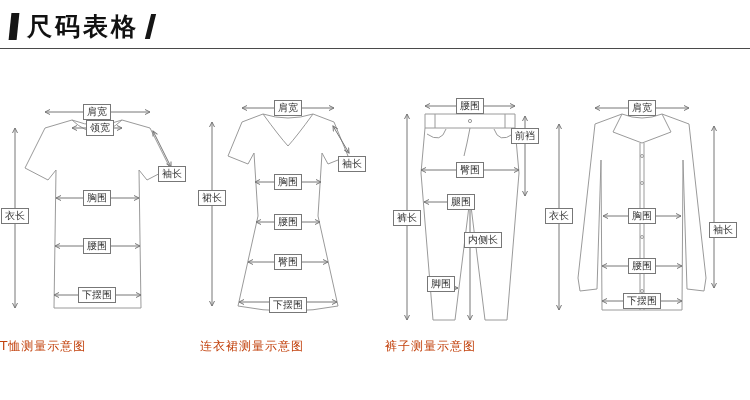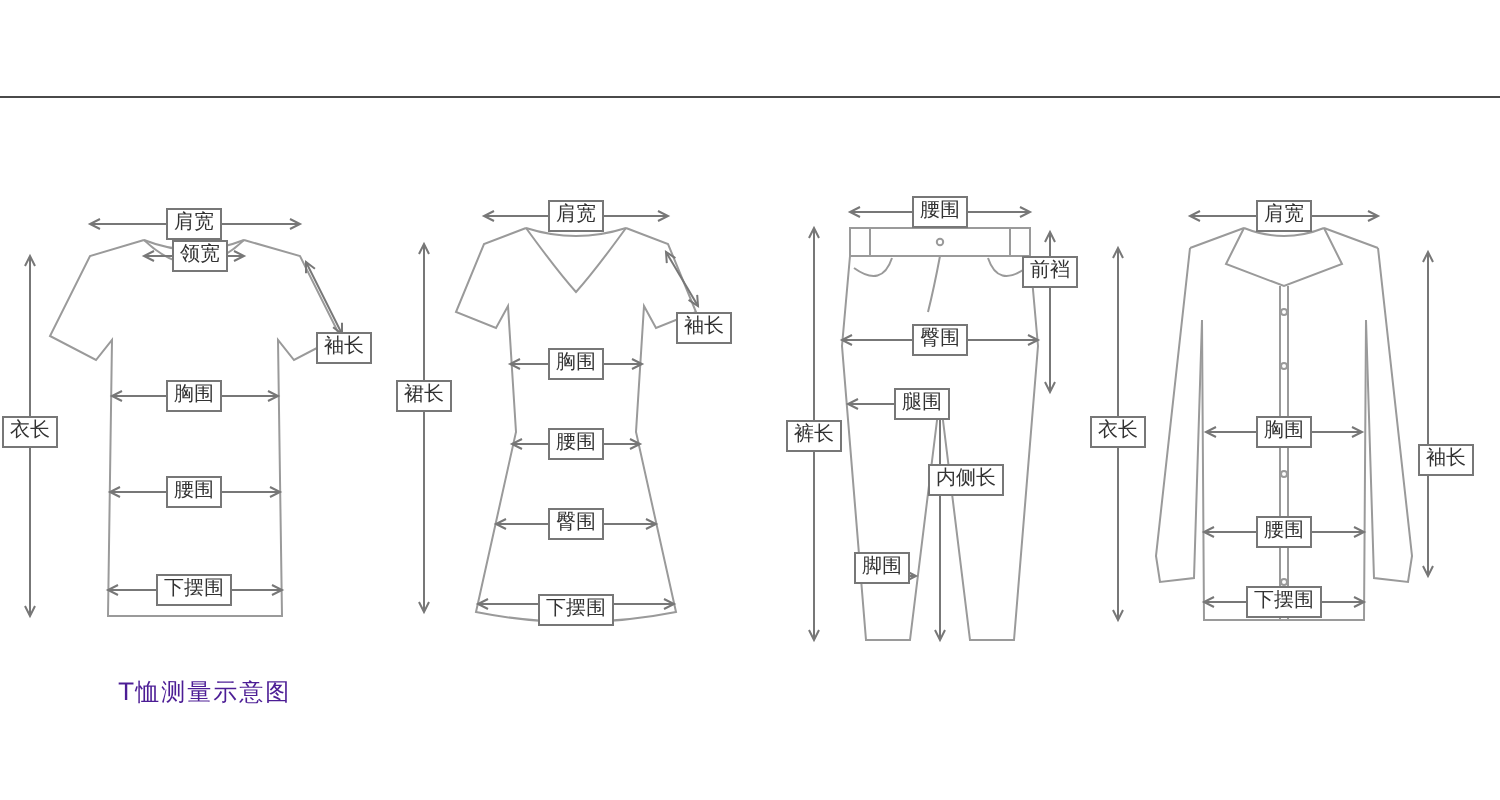--- a/index.html
+++ b/index.html
@@ -11,28 +11,33 @@
   .hbar.left{width:8px;height:27px;transform:skewX(-6deg)}
   .hbar.right{width:5px;height:25px;transform:skewX(-14deg)}
   .htitle{font-family:"DejaVu Serif","Liberation Serif",serif;font-size:25px;font-weight:bold;color:#111;margin:0 9px;letter-spacing:3px;line-height:1}
   .rule{position:absolute;left:0;top:48px;width:750px;border-top:1px solid #4a4a4a}
   .diagram{position:absolute}
   .diagram svg{display:block;position:absolute;left:0;top:0}
   .g{stroke:#9a9a9a;stroke-width:1;fill:none}
   .m{stroke:#777;stroke-width:1;fill:none}
   .lbl{position:absolute;transform:translate(-50%,-50%);font-size:10px;line-height:1;
        padding:2px 3px;border:1px solid #777;background:#fff;color:#333;white-space:nowrap}
-  .caption{position:absolute;top:240px;left:0;width:100%;text-align:center;
-           font-size:12px;color:#4c1d95;letter-spacing:1px}
+  .caption{position:absolute;top:240px;left:0;width:100%;text-align:left;
+           font-size:12px;color:#c2410c;letter-spacing:1px}
 </style>
 </head>
 <body>
 
 <div class="page">
 
+  <div class="header">
+    <span class="hbar left"></span>
+    <h1 class="htitle">尺码表格</h1>
+    <span class="hbar right"></span>
+  </div>
   <div class="rule"></div>
 
   <div class="diagram" style="left:0px;top:98px;width:205px;height:260px">
     <svg width="205" height="235" viewBox="0 0 205 235">
       <defs>
         <marker id="ar1" markerWidth="8" markerHeight="8" refX="5.5" refY="3" orient="auto-start-reverse" markerUnits="userSpaceOnUse">
           <path d="M0.5,0.5 L5.5,3 L0.5,5.5" fill="none" stroke="#777" stroke-width="1"></path>
         </marker>
       </defs>
       <path class="g" d="M72,22 L45,30 L25,70 L48,82 L56,72 L54,210 L141,210 L139,72 L147,82 L170,70 L150,30 L122,22"></path>
@@ -74,20 +79,21 @@
       <line class="m" x1="48" y1="164" x2="128" y2="164" marker-start="url(#ar2)" marker-end="url(#ar2)"></line>
       <line class="m" x1="39" y1="204" x2="137" y2="204" marker-start="url(#ar2)" marker-end="url(#ar2)"></line>
     </svg>
     <div class="lbl" style="left:88px;top:10px">肩宽</div>
     <div class="lbl" style="left:152px;top:66px">袖长</div>
     <div class="lbl" style="left:88px;top:84px">胸围</div>
     <div class="lbl" style="left:12px;top:100px">裙长</div>
     <div class="lbl" style="left:88px;top:124px">腰围</div>
     <div class="lbl" style="left:88px;top:164px">臀围</div>
     <div class="lbl" style="left:88px;top:207px">下摆围</div>
+    <div class="caption">连衣裙测量示意图</div>
   </div>
 
   <div class="diagram" style="left:385px;top:98px;width:160px;height:260px">
     <svg width="160" height="235" viewBox="0 0 160 235">
       <defs>
         <marker id="ar3" markerWidth="8" markerHeight="8" refX="5.5" refY="3" orient="auto-start-reverse" markerUnits="userSpaceOnUse">
           <path d="M0.5,0.5 L5.5,3 L0.5,5.5" fill="none" stroke="#777" stroke-width="1"></path>
         </marker>
       </defs>
       <path class="g" d="M40,16 L130,16 L130,30 L40,30 Z"></path>
@@ -106,20 +112,21 @@
       <line class="m" x1="85" y1="102" x2="85" y2="222" marker-start="url(#ar3)" marker-end="url(#ar3)"></line>
       <line class="m" x1="46" y1="190" x2="73" y2="190" marker-start="url(#ar3)" marker-end="url(#ar3)"></line>
     </svg>
     <div class="lbl" style="left:85px;top:8px">腰围</div>
     <div class="lbl" style="left:140px;top:38px">前裆</div>
     <div class="lbl" style="left:85px;top:72px">臀围</div>
     <div class="lbl" style="left:22px;top:120px">裤长</div>
     <div class="lbl" style="left:76px;top:104px">腿围</div>
     <div class="lbl" style="left:98px;top:142px">内侧长</div>
     <div class="lbl" style="left:56px;top:186px">脚围</div>
+    <div class="caption">裤子测量示意图</div>
   </div>
 
   <div class="diagram" style="left:545px;top:98px;width:205px;height:260px">
     <svg width="205" height="235" viewBox="0 0 205 235">
       <defs>
         <marker id="ar4" markerWidth="8" markerHeight="8" refX="5.5" refY="3" orient="auto-start-reverse" markerUnits="userSpaceOnUse">
           <path d="M0.5,0.5 L5.5,3 L0.5,5.5" fill="none" stroke="#777" stroke-width="1"></path>
         </marker>
       </defs>
       <path class="g" d="M77,16 Q97,24 117,16"></path>

